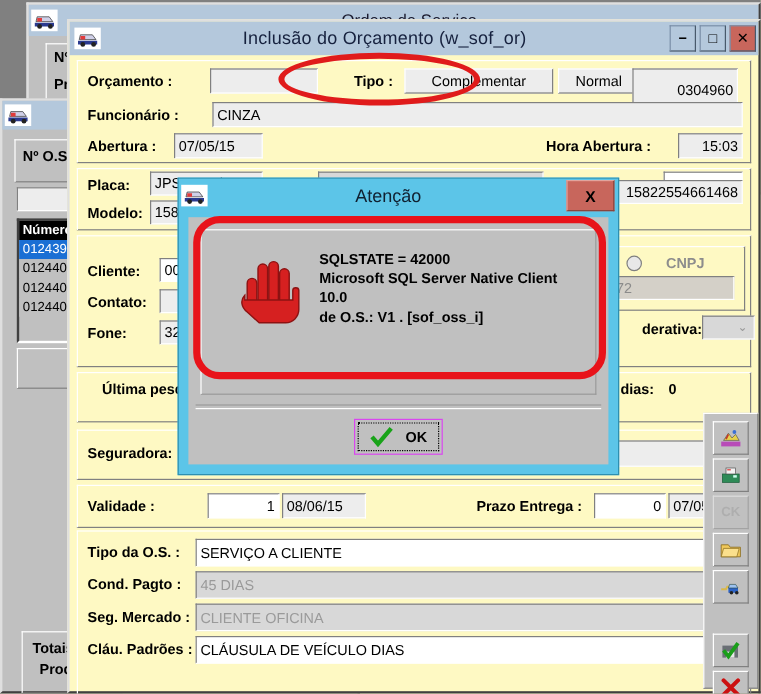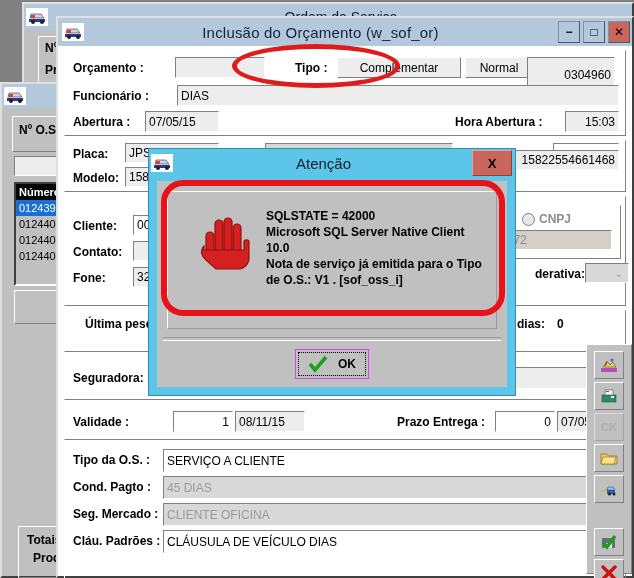--- a/index.html
+++ b/index.html
@@ -18,21 +18,21 @@
           border:2px solid;border-color:#dfdfdf #404040 #404040 #dfdfdf;}
   #w-back .tbar{height:26px;background:#b4c8dc;display:flex;align-items:center;}
   #w-back .tbar .ttl{flex:1;text-align:center;font-size:14px;color:#1a1a2e;}
 
   
   #w-third{left:0px;top:82px;width:300px;height:496px;background:#c0c0c0;
            border:2px solid;border-color:#dfdfdf #404040 #404040 #dfdfdf;}
   #w-third .tbar{height:24px;background:#b4c8dc;display:flex;align-items:center;}
 
   
-  #w-main{left:56px;top:16px;width:578px;height:562px;background:#ffffff;
+  #w-main{left:56px;top:16px;width:578px;height:562px;background:#fef9c3;
           border:2px solid;border-color:#dfdfdf #404040 #404040 #dfdfdf;}
   #w-main .tbar{height:28px;background:#b4c8dc;display:flex;align-items:center;padding:0 2px;}
   #w-main .tbar .ttl{flex:1;text-align:center;font-size:15px;color:#16213e;
                      letter-spacing:.2px;}
   .winbtn{width:20px;height:20px;margin-left:3px;background:#b4c8dc;
           border:1px solid;border-color:#7a8fa8 #48596b #48596b #7a8fa8;
           display:flex;align-items:center;justify-content:center;
           font-size:12px;font-weight:bold;color:#000;}
   .winbtn.close{background:#c8665c;}
 
@@ -187,21 +187,21 @@
     <div class="fld blank" style="position:absolute;left:110px;top:6px;width:90px;height:21px;"></div>
 
     <div class="lbl" style="position:absolute;left:230px;top:10px;">Tipo :</div>
     <div class="btnflat" style="position:absolute;left:272px;top:6px;width:124px;height:21px;">Complementar</div>
     <div class="btnflat" style="position:absolute;left:400px;top:6px;width:68px;height:21px;">Normal</div>
 
     <div class="lbl" style="position:absolute;left:492px;top:10px;">O.S. :</div>
     <div class="fld ro right" style="position:absolute;left:466px;top:6px;width:88px;height:35px;left:462px;">0304960</div>
 
     <div class="lbl" style="position:absolute;left:8px;top:38px;">Funcionário :</div>
-    <div class="fld ro" style="position:absolute;left:112px;top:34px;width:442px;height:21px;">DIAS</div>
+    <div class="fld ro" style="position:absolute;left:112px;top:34px;width:442px;height:21px;">CINZA</div>
 
     <div class="lbl" style="position:absolute;left:8px;top:64px;">Abertura :</div>
     <div class="fld ro" style="position:absolute;left:80px;top:60px;width:74px;height:21px;">07/05/15</div>
     <div class="lbl" style="position:absolute;left:390px;top:64px;">Hora Abertura :</div>
     <div class="fld ro right" style="position:absolute;left:500px;top:60px;width:54px;height:21px;">15:03</div>
   </div>
 
   <div class="grpbox" style="left:6px;top:122px;width:562px;height:52px;">
     <div class="lbl" style="position:absolute;left:8px;top:6px;">Placa:</div>
     <div class="fld ro" style="position:absolute;left:60px;top:2px;width:94px;height:20px;">JPS-2204/BA</div>
@@ -228,21 +228,21 @@
     <div class="fld blank" style="position:absolute;left:68px;top:44px;width:70px;height:20px;"></div>
 
     <div class="lbl" style="position:absolute;left:8px;top:74px;">Fone:</div>
     <div class="fld ro" style="position:absolute;left:68px;top:70px;width:70px;height:20px;">3266</div>
 
     <div style="position:absolute;left:380px;top:8px;width:174px;height:52px;" class="grp">
       <div style="position:absolute;left:6px;top:6px;display:flex;align-items:center;gap:4px;">
         <span class="radio"></span>
         <span class="lbl" style="color:#8d8d8d;">CPF</span>
       </div>
-      <div style="position:absolute;left:76px;top:6px;display:flex;align-items:center;gap:4px;">
+      <div style="position:absolute;left:76px;top:6px;display:flex;align-items:center;gap:20px;">
         <span class="radio"></span>
         <span class="lbl" style="color:#8d8d8d;">CNPJ</span>
       </div>
       <div class="fld dis" style="position:absolute;left:6px;top:24px;width:160px;height:20px;">9.247.795-72</div>
     </div>
 
     <div class="lbl" style="position:absolute;left:470px;top:70px;color:#000;">derativa:</div>
     <div class="combo dis" style="position:absolute;left:522px;top:66px;width:40px;height:20px;left:520px;width:44px;">
       <span></span>
       <span class="arw">⌄</span>
@@ -256,21 +256,21 @@
   </div>
 
   <div class="grpbox" style="left:6px;top:340px;width:562px;height:42px;">
     <div class="lbl" style="position:absolute;left:8px;top:12px;">Seguradora:</div>
     <div class="fld blank" style="position:absolute;left:436px;top:8px;width:118px;height:22px;"></div>
   </div>
 
   <div class="grpbox" style="left:6px;top:386px;width:562px;height:36px;">
     <div class="lbl" style="position:absolute;left:8px;top:10px;">Validade :</div>
     <div class="fld right" style="position:absolute;left:108px;top:6px;width:60px;height:21px;">1</div>
-    <div class="fld ro" style="position:absolute;left:170px;top:6px;width:70px;height:21px;">08/11/15</div>
+    <div class="fld ro" style="position:absolute;left:170px;top:6px;width:70px;height:21px;">08/06/15</div>
 
     <div class="lbl" style="position:absolute;left:332px;top:10px;">Prazo Entrega :</div>
     <div class="fld right" style="position:absolute;left:430px;top:6px;width:60px;height:21px;">0</div>
     <div class="fld ro" style="position:absolute;left:492px;top:6px;width:70px;height:21px;">07/05/15</div>
   </div>
 
   <div class="grpbox" style="left:6px;top:424px;width:562px;height:152px;">
     <div class="lbl" style="position:absolute;left:8px;top:10px;">Tipo da O.S. :</div>
     <div class="combo" style="position:absolute;left:98px;top:6px;width:450px;height:23px;">
       <span>SERVIÇO A CLIENTE</span>
@@ -372,21 +372,20 @@
           <rect x="10" y="22" width="8" height="28" rx="4"></rect>
           <rect x="19" y="10" width="8" height="40" rx="4"></rect>
           <rect x="28" y="8" width="8" height="42" rx="4"></rect>
           <rect x="37" y="14" width="8" height="36" rx="4"></rect>
           <path d="M8 36c-4 4-3 10 2 14l10 9h22c6 0 11-5 11-11V32c0-3-5-3-5 0v8H8z"></path>
         </g>
       </svg>
       <div class="msgtxt">
         <div>SQLSTATE = 42000</div>
         <div>Microsoft SQL Server Native Client 10.0</div>
-        <div>Nota de serviço já emitida para o Tipo</div>
         <div>de O.S.: V1 . [sof_oss_i]</div>
       </div>
     </div>
     <div class="sep"></div>
     <div class="okbtn">
       <div class="inner">
         <svg width="20" height="18" viewBox="0 0 20 18">
           <path d="M2 9l5 6 11-13" stroke="#19a319" stroke-width="3.6" fill="none"></path>
         </svg>
         <span class="oklbl">OK</span>

